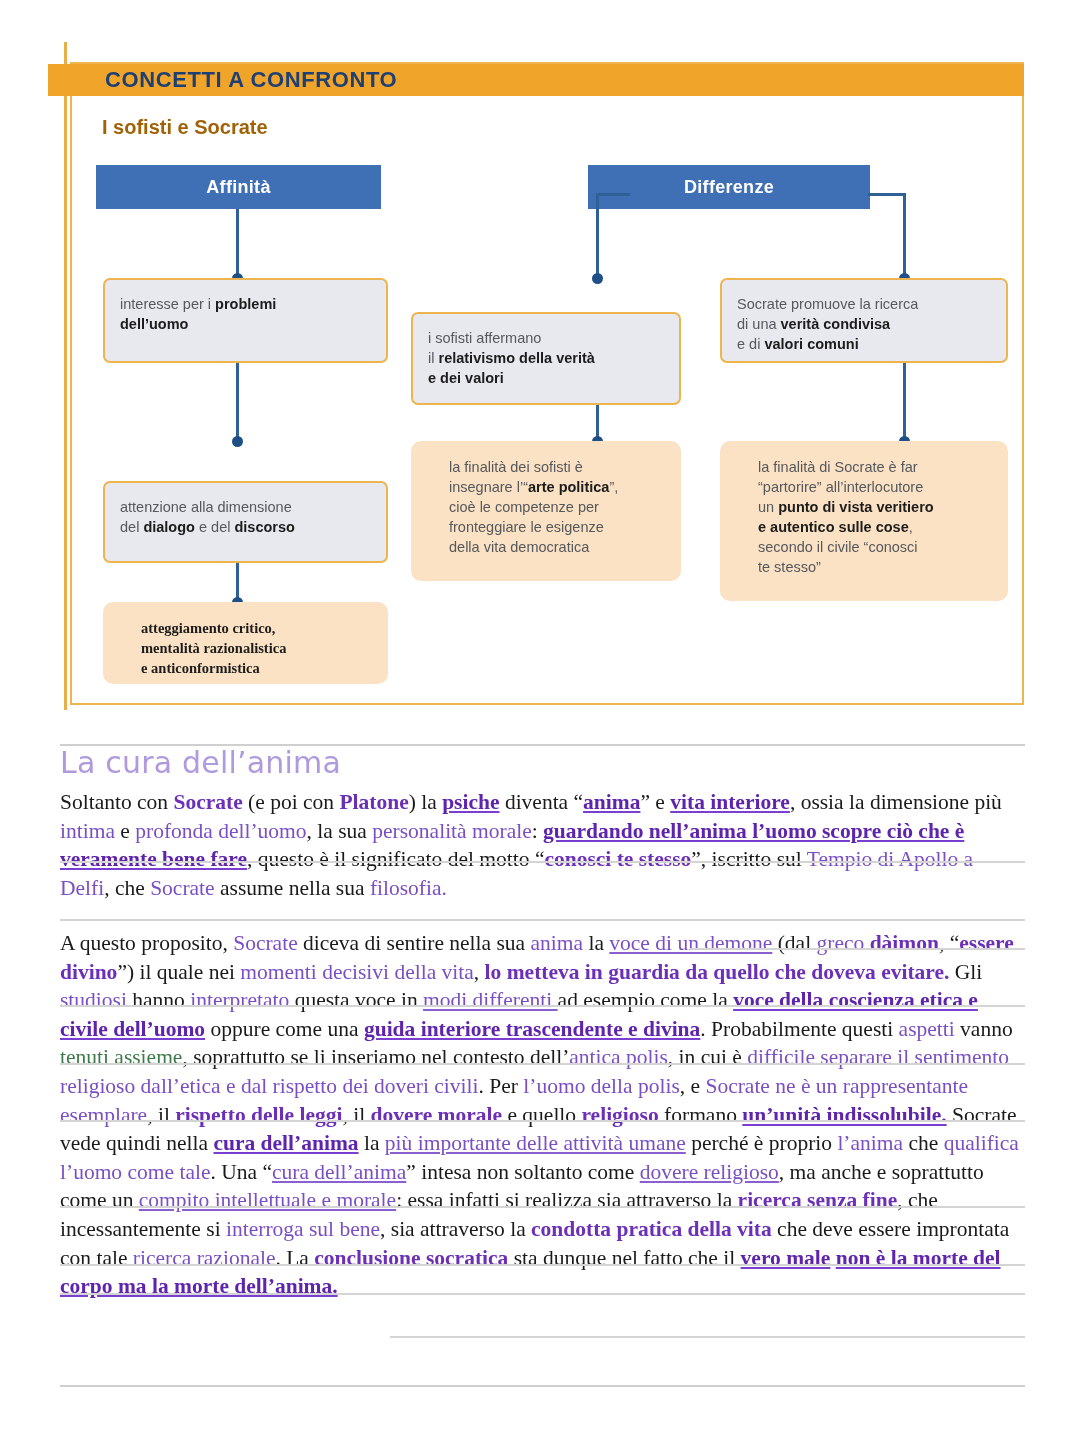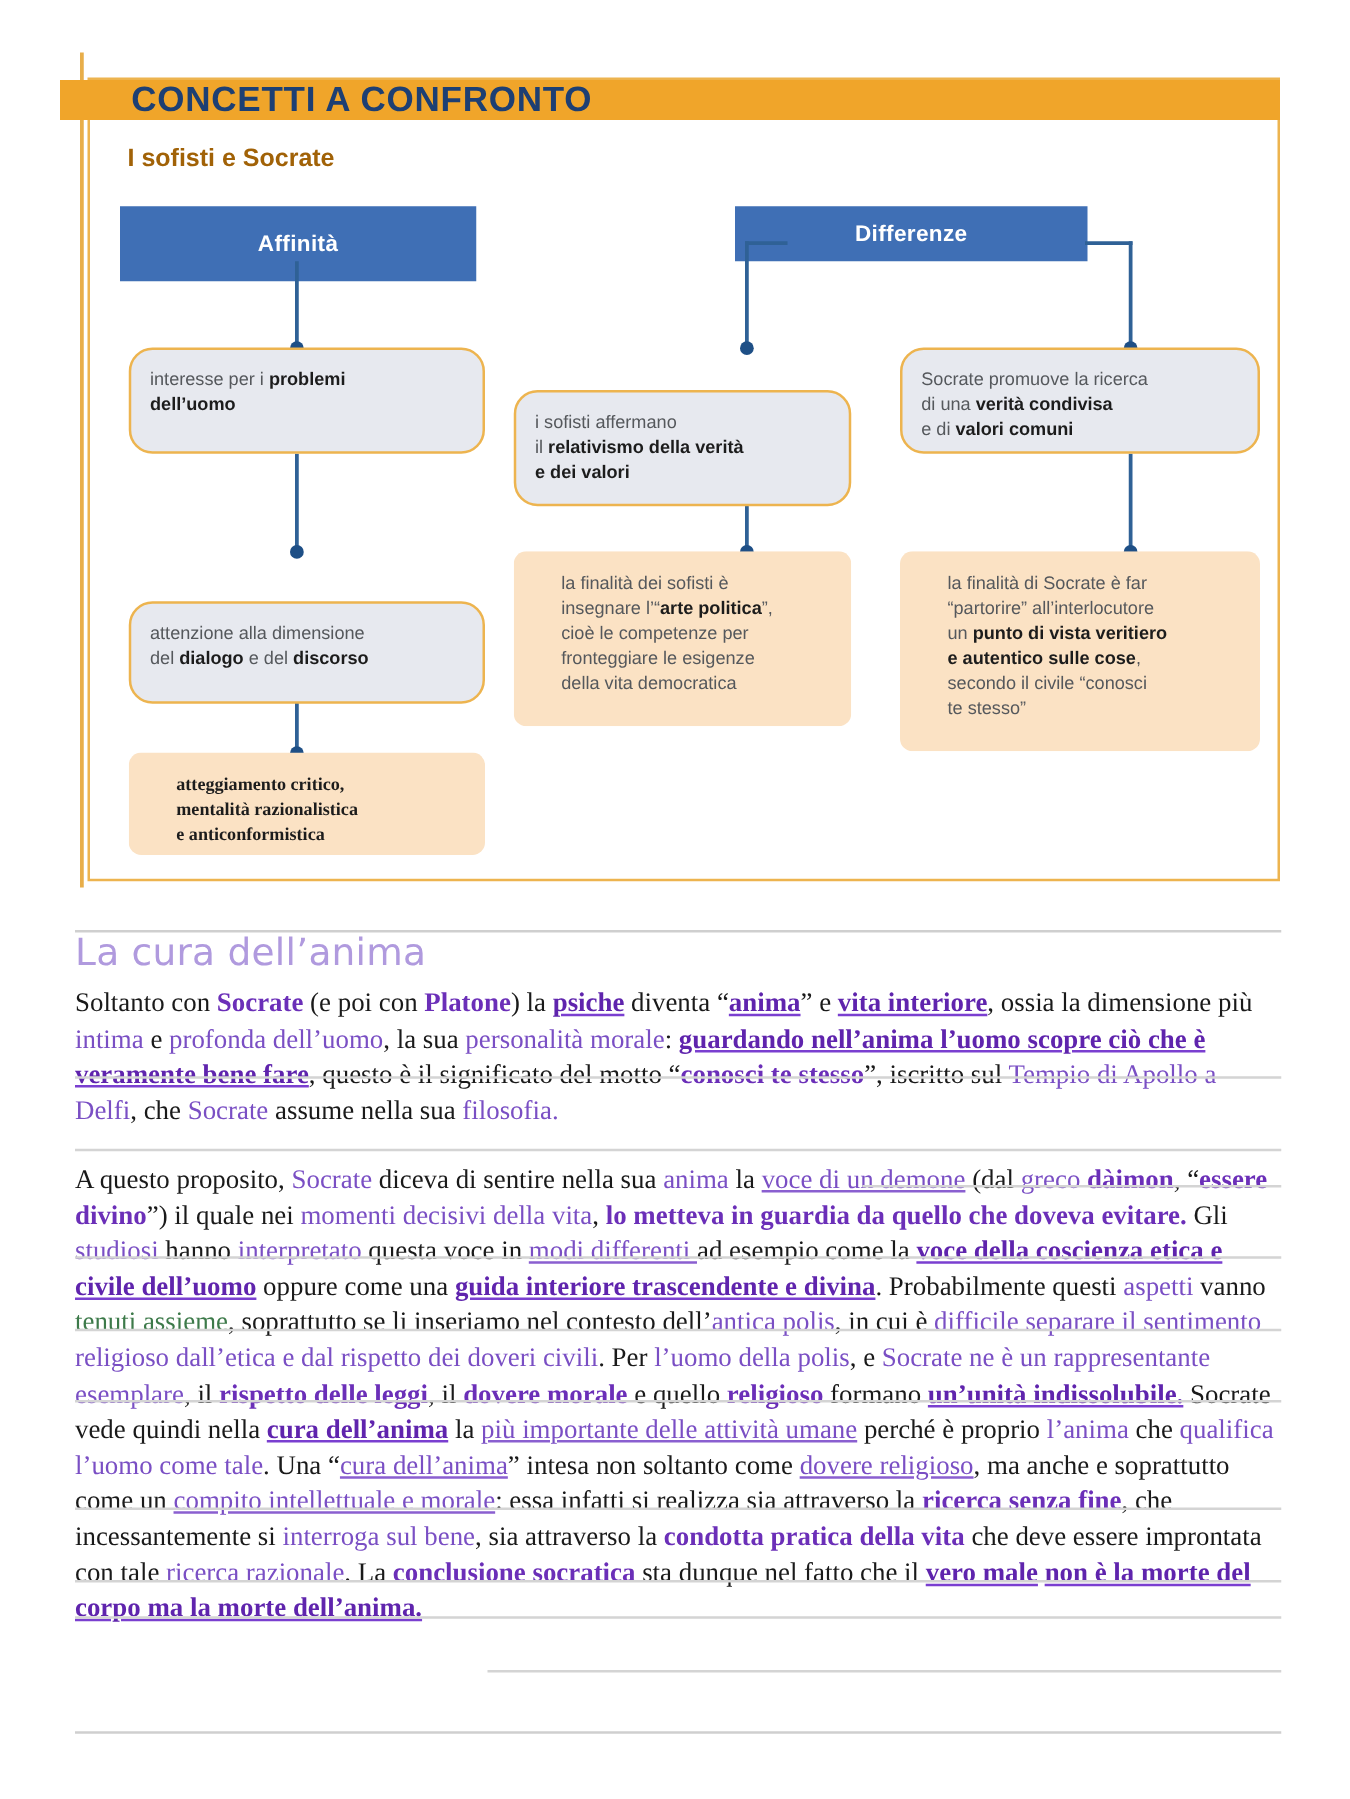--- a/index.html
+++ b/index.html
@@ -37,21 +37,21 @@
     left: 0px; top: 22px;
     width: 976px; height: 32px;
     background: #f0a52a;
     box-sizing: border-box;
   }
   .fig-banner-text {
     position: absolute;
     left: 57px; top: 24px;
     font-family: "Liberation Sans", sans-serif;
     font-weight: bold;
-    font-size: 28px;
+    font-size: 22px;
     letter-spacing: 0.6px;
     color: #1d3f73;
     line-height: 28px;
   }
   .fig-subtitle {
     position: absolute;
     left: 54px; top: 74px;
     font-family: "Liberation Sans", sans-serif;
     font-weight: bold;
     font-size: 20px;
@@ -64,28 +64,28 @@
     background: #3f6fb5;
     color: #ffffff;
     font-family: "Liberation Sans", sans-serif;
     font-weight: bold;
     font-size: 18px;
     display: flex;
     align-items: center;
     justify-content: center;
     letter-spacing: 0.3px;
   }
-  #hdr-affinita { left: 48px;  top: 123px; width: 285px; height: 60px; }
+  #hdr-affinita { left: 48px;  top: 123px; width: 285px; height: 44px; }
   #hdr-differenze { left: 540px; top: 123px; width: 282px; height: 44px; }
 
   
   .node {
     position: absolute;
     border: 2px solid #edb44f;
-    border-radius: 19px;
+    border-radius: 7px;
     box-sizing: border-box;
     font-family: "Liberation Sans", sans-serif;
     font-size: 14.5px;
     line-height: 20px;
     color: #55585c;
     padding: 14px 13px 12px 15px;
   }
   .node.grey { background: #e7e9ef; }
   .node.peach { background: #fbe2c4; border-color: transparent; border-radius: 10px; padding-left: 36px; }
   .node b { color: #1c1c1c; font-weight: bold; }

